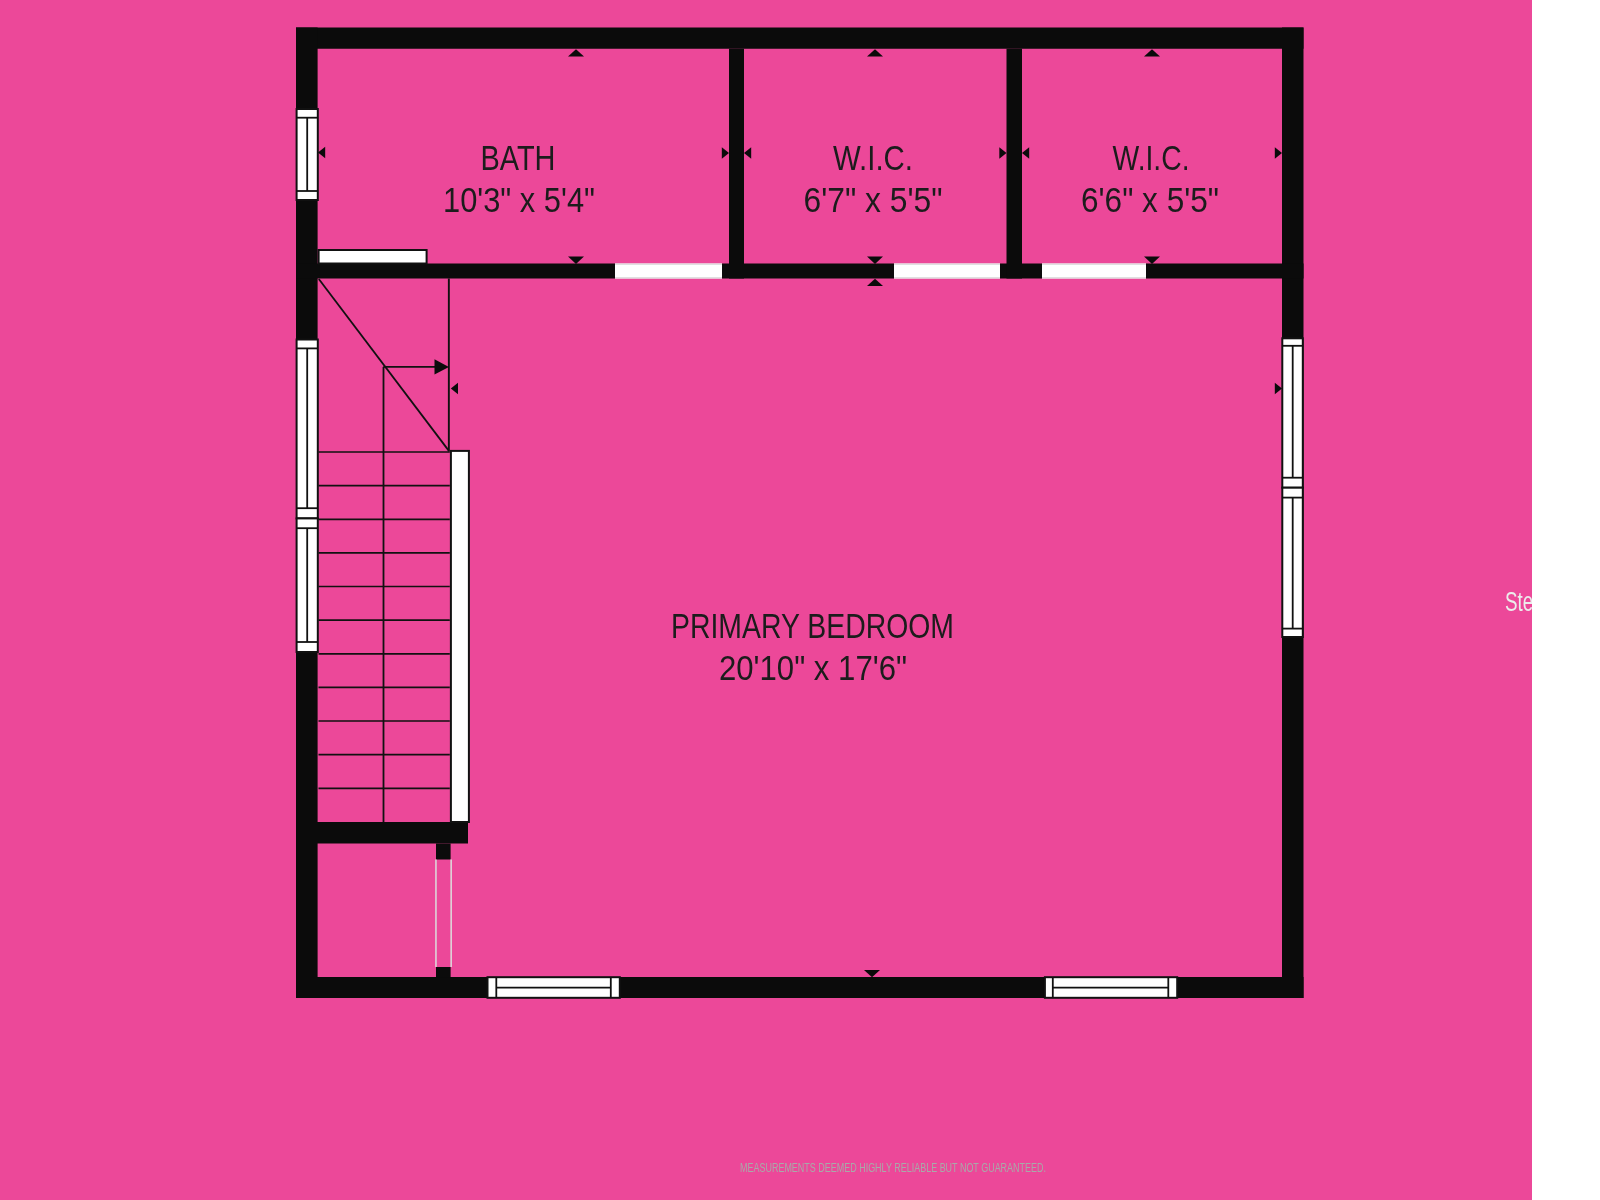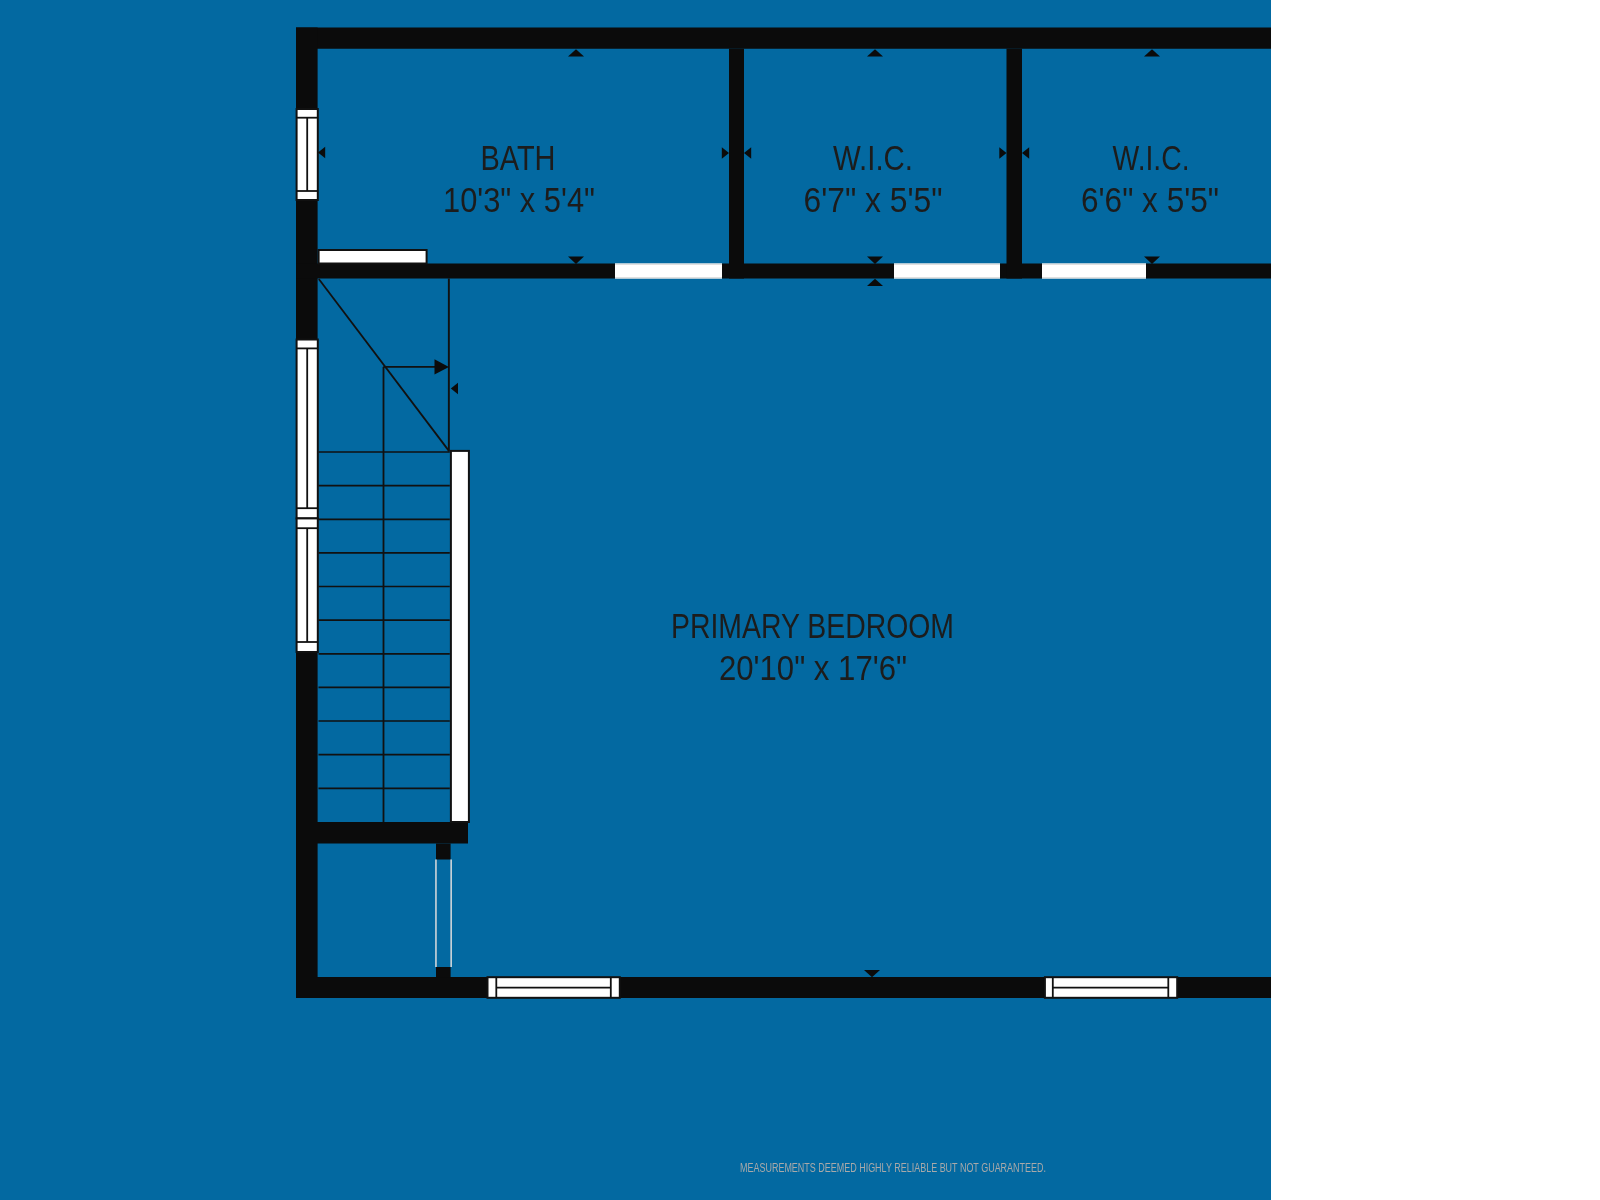--- a/index.html
+++ b/index.html
@@ -1,16 +1,16 @@
 <!DOCTYPE html>
 <html><head>
 <meta charset="utf-8">
 <style>
   html,body{margin:0;padding:0;background:#ffffff;}
-  .page{position:relative;width:1271px;height:1200px;background:#0369a1;overflow:hidden;}
+  .page{position:relative;width:1532px;height:1200px;background:#ec4899;overflow:hidden;}
   svg{position:absolute;left:0;top:0;}
   text{font-family:"Liberation Sans",sans-serif;}
 </style>
 </head>
 <body>
 <div class="page">
 <svg width="1600" height="1200" viewBox="0 0 1600 1200">
 
 <rect x="296" y="27.5" width="1007.5" height="21.25" fill="#0b0b0b"></rect>
 

